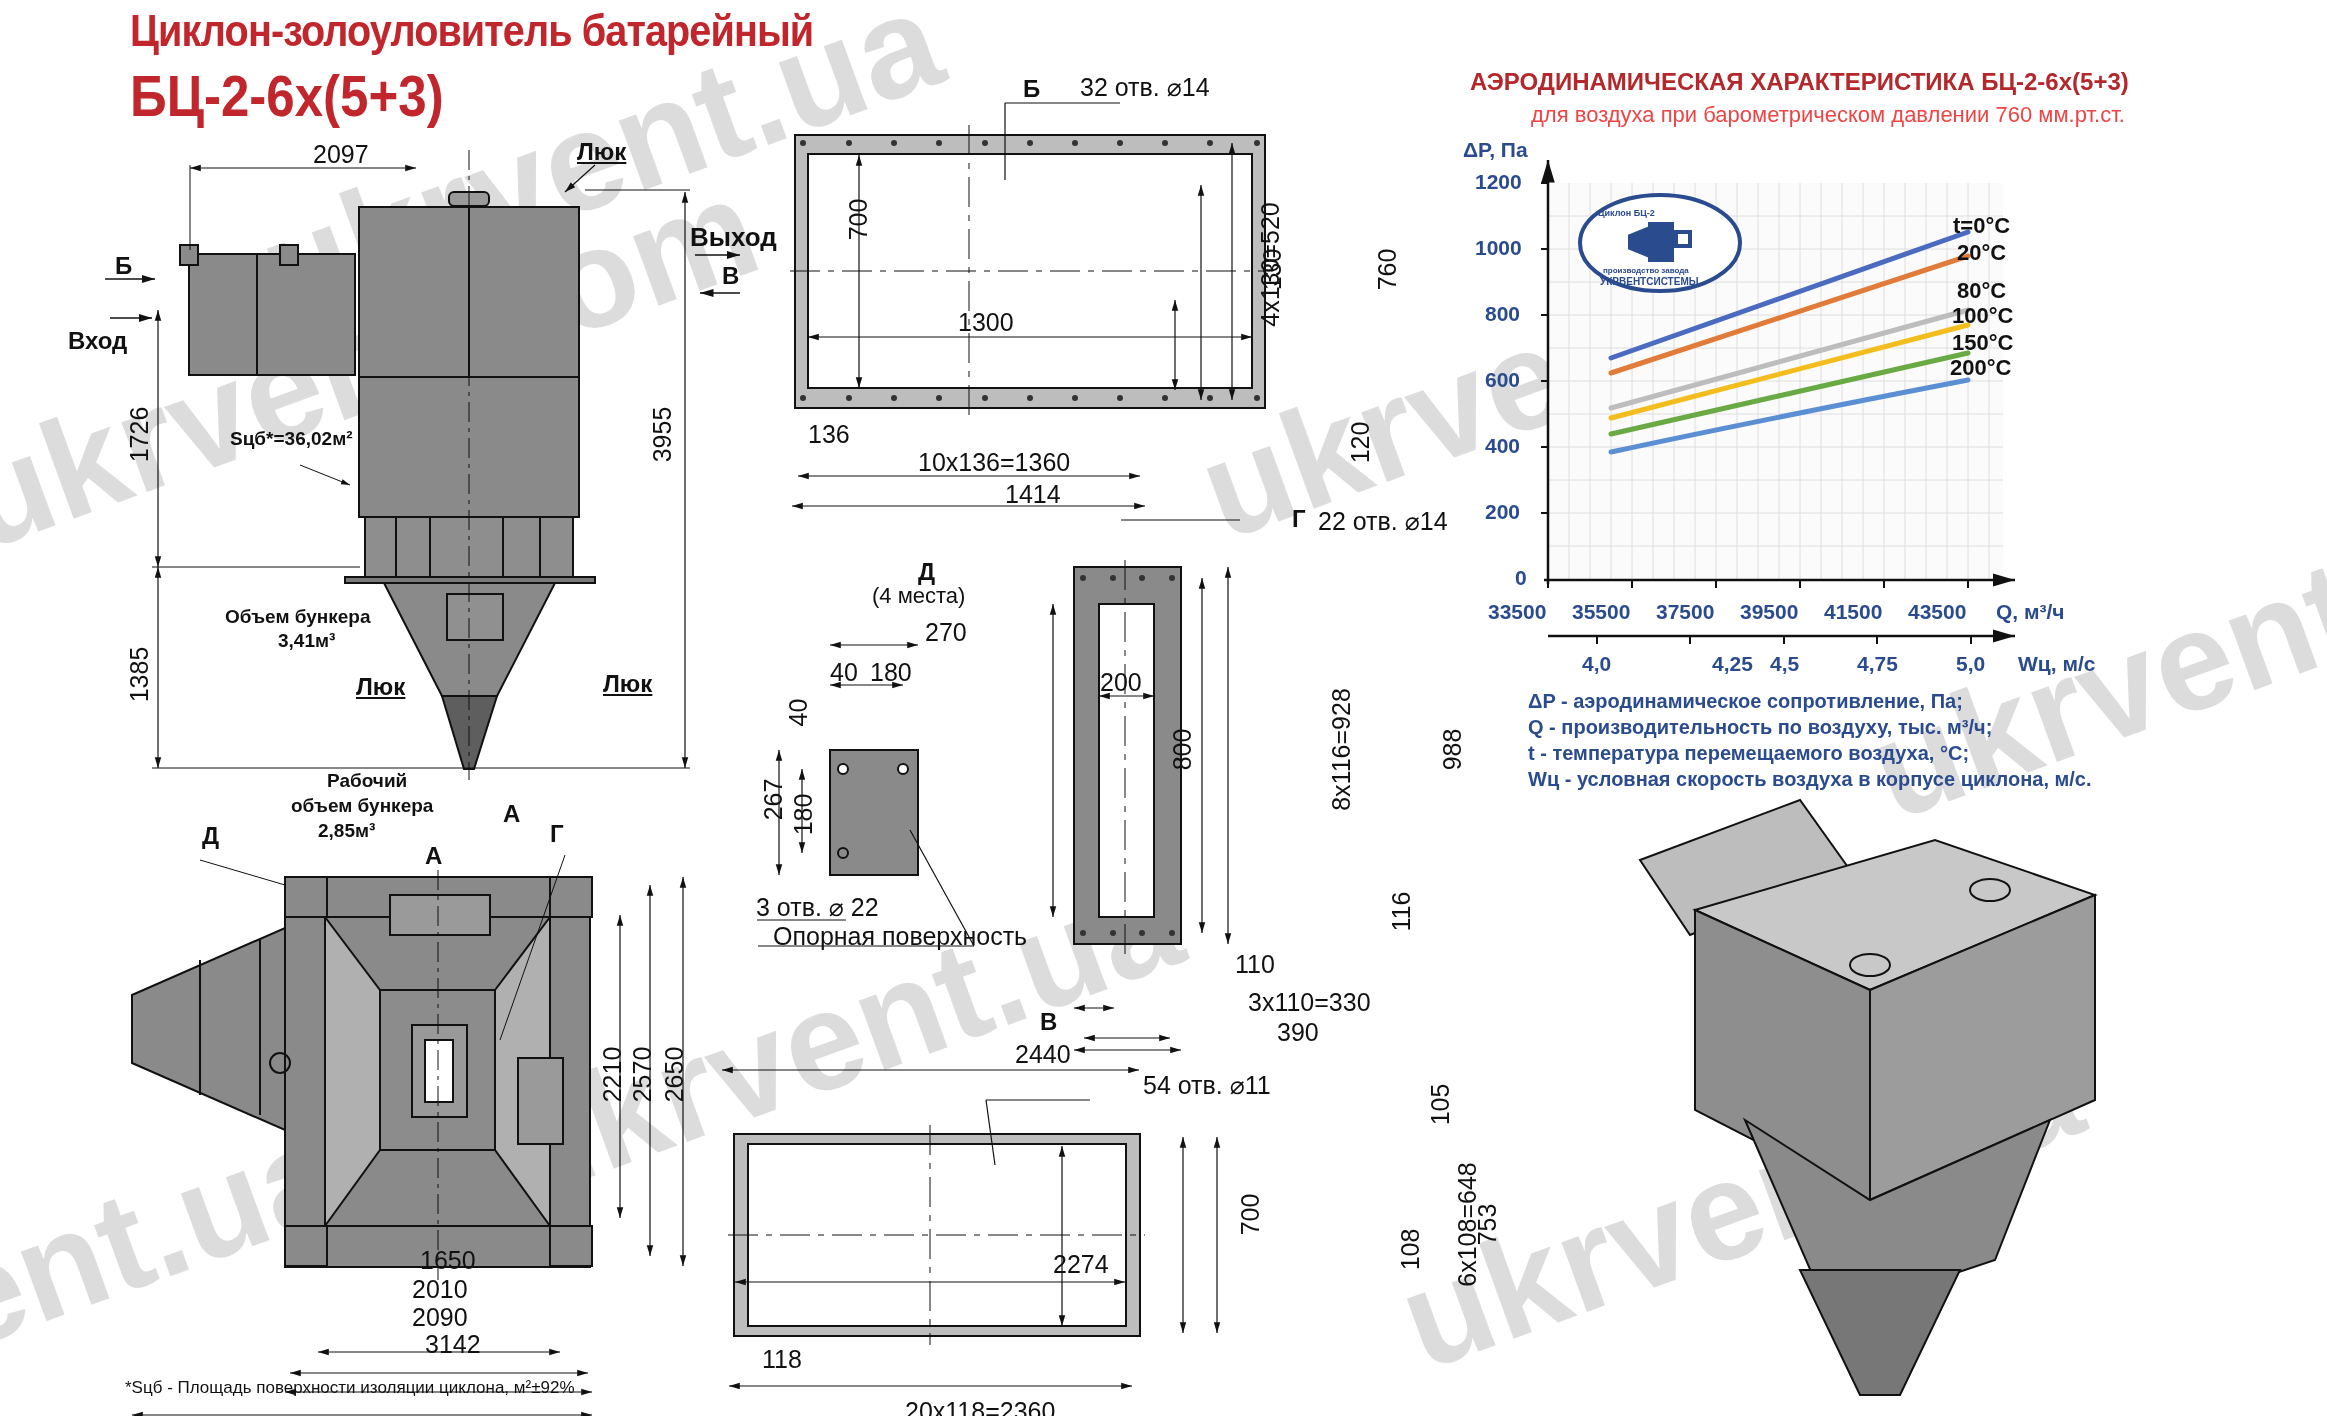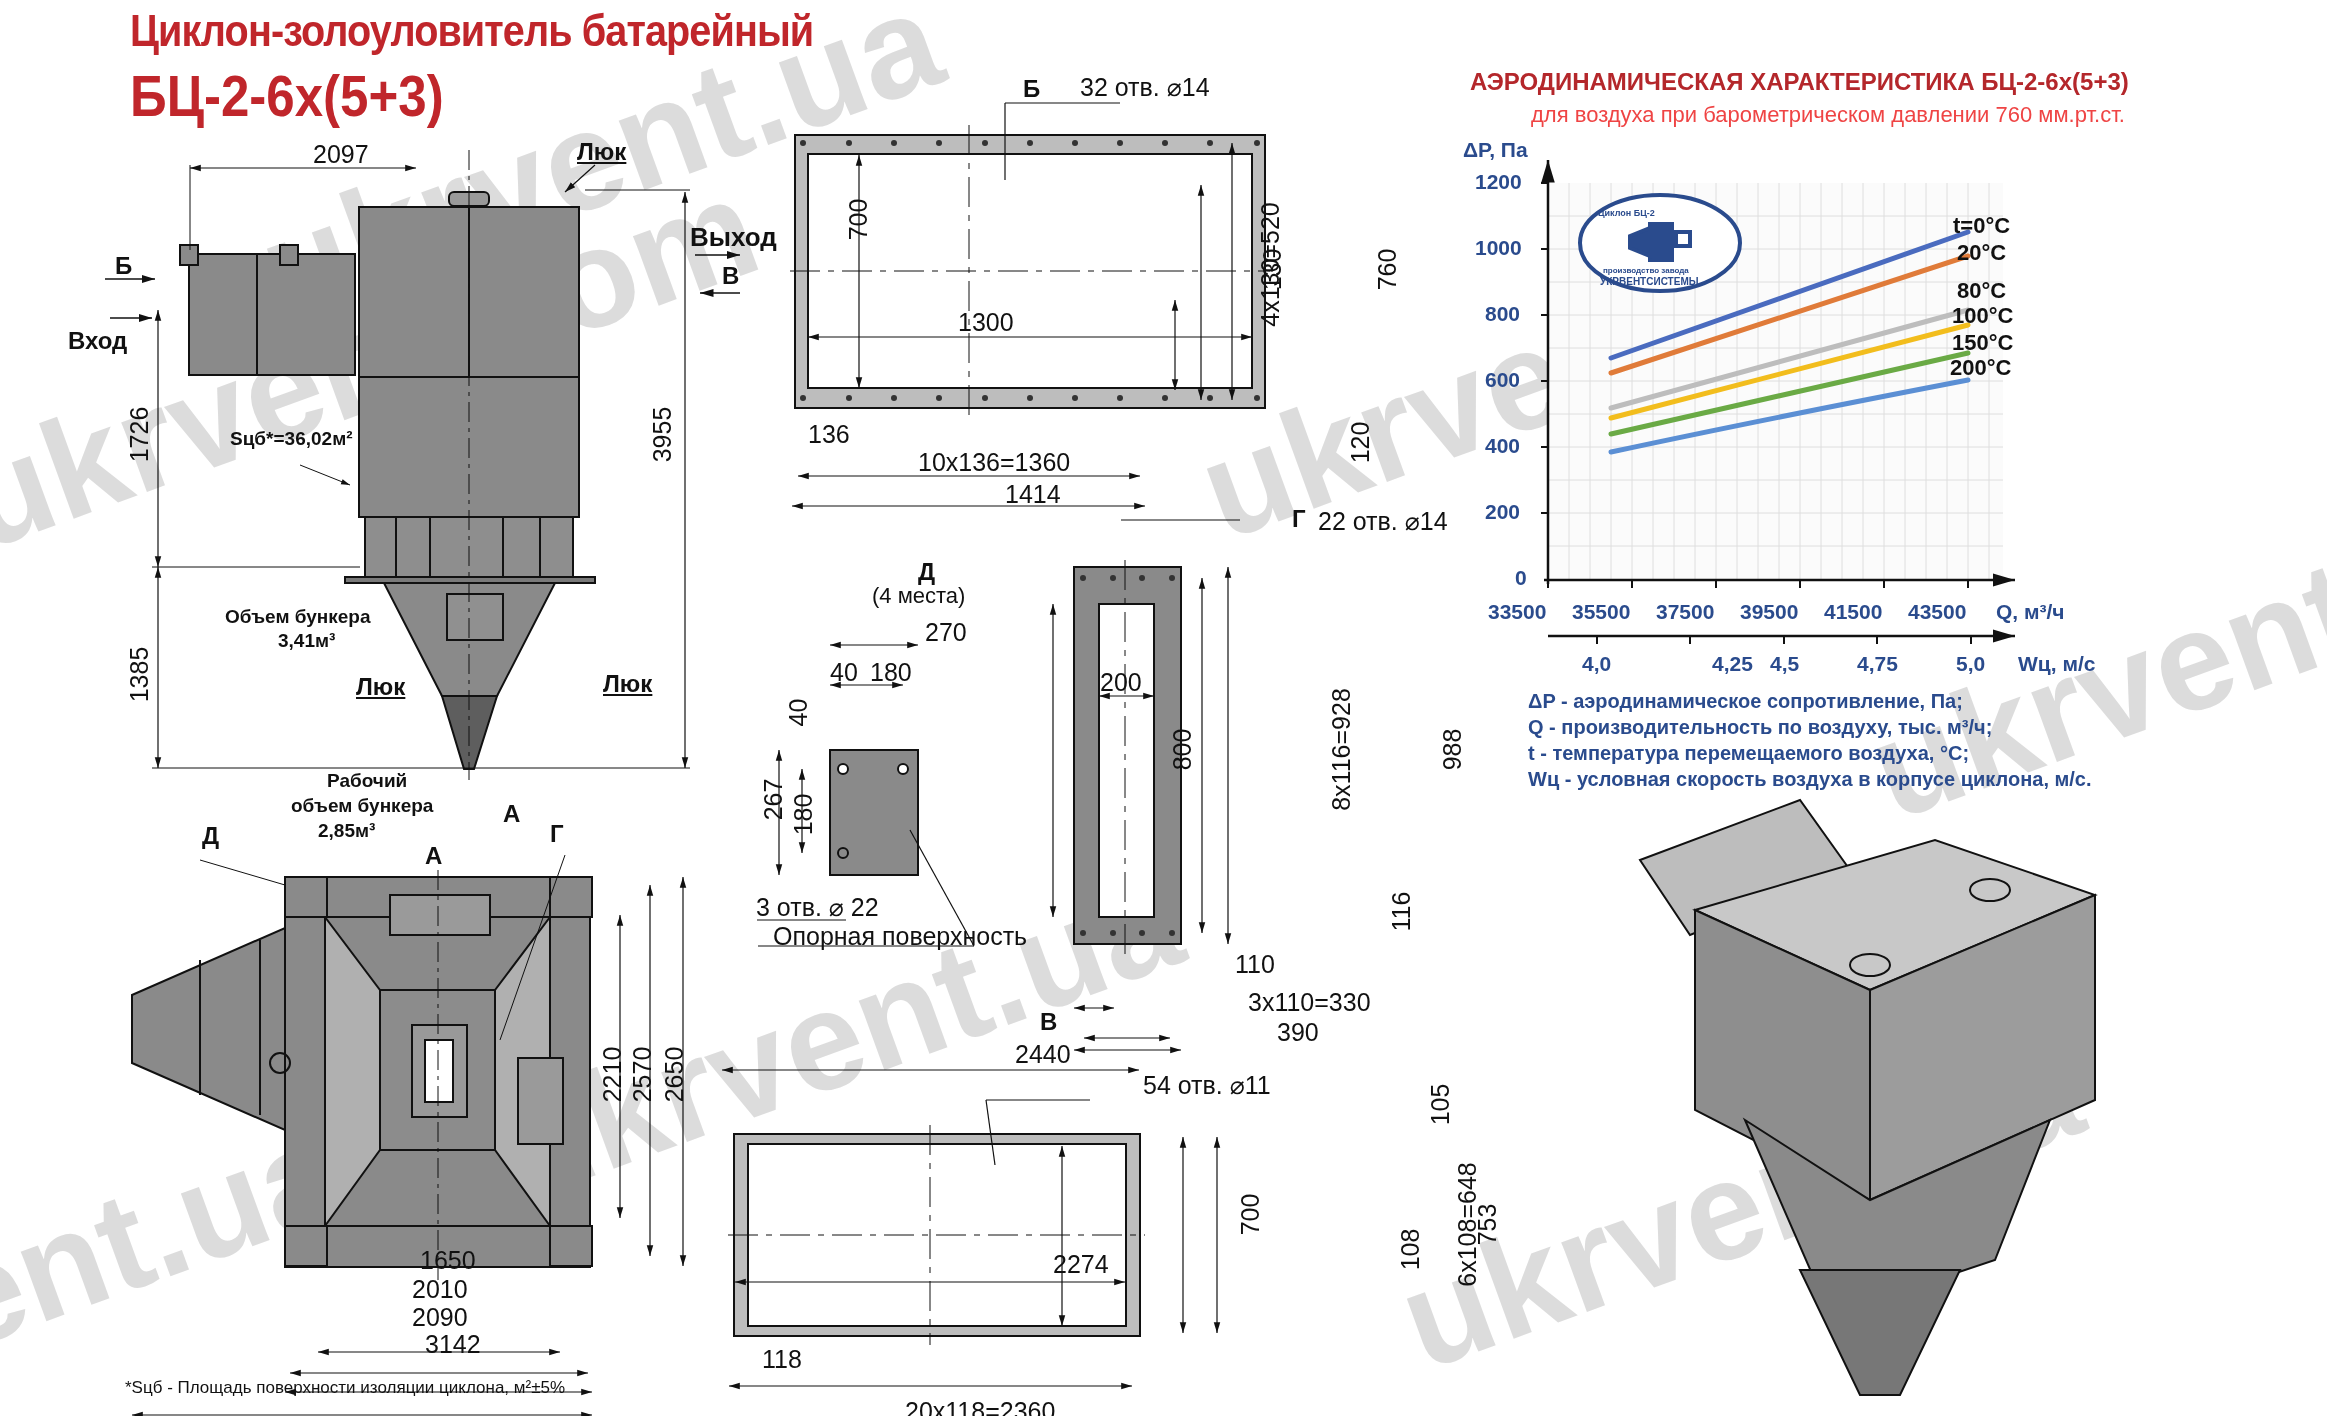--- a/index.html
+++ b/index.html
@@ -304,21 +304,21 @@
 <div class="abs lbl" style="left:425px;top:842px;">А</div>
 <div class="abs lbl" style="left:202px;top:822px;">Д</div>
 <div class="abs lbl" style="left:550px;top:820px;">Г</div>
 <div class="abs dim" style="left:420px;top:1246px;">1650</div>
 <div class="abs dim" style="left:412px;top:1275px;">2010</div>
 <div class="abs dim" style="left:412px;top:1303px;">2090</div>
 <div class="abs dim" style="left:425px;top:1330px;">3142</div>
 <div class="abs dim vert" style="left:585px;top:1060px;">2210</div>
 <div class="abs dim vert" style="left:615px;top:1060px;">2570</div>
 <div class="abs dim vert" style="left:647px;top:1060px;">2650</div>
-<div class="abs lbl-s" style="left:125px;top:1378px;font-weight:normal;font-size:17px;">*Sцб - Площадь поверхности изоляции циклона, м²±5%</div>
+<div class="abs lbl-s" style="left:125px;top:1378px;font-weight:normal;font-size:17px;">*Sцб - Площадь поверхности изоляции циклона, м²±92%</div>
 
 <div class="abs lbl" style="left:1023px;top:75px;">Б</div>
 <div class="abs dim" style="left:1080px;top:73px;">32 отв. ⌀14</div>
 <div class="abs dim vert" style="left:838px;top:205px;">700</div>
 <div class="abs dim" style="left:958px;top:308px;">1300</div>
 <div class="abs dim vert" style="left:1252px;top:255px;">130</div>
 <div class="abs dim vert" style="left:1248px;top:250px;transform:rotate(-90deg) translate(0,-40px);">4х130=520</div>
 <div class="abs dim vert" style="left:1367px;top:255px;">760</div>
 <div class="abs dim vert" style="left:1340px;top:428px;">120</div>
 <div class="abs dim" style="left:808px;top:420px;">136</div>

